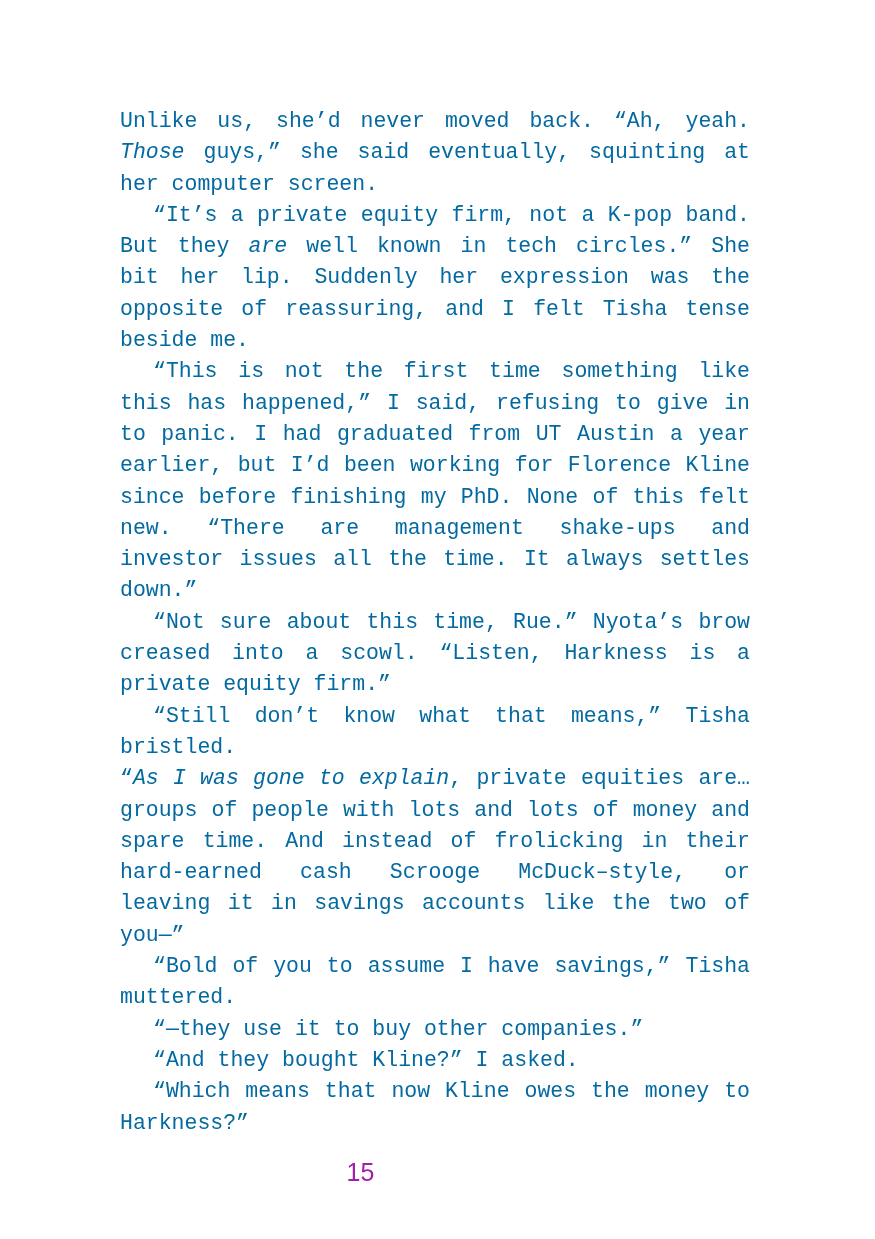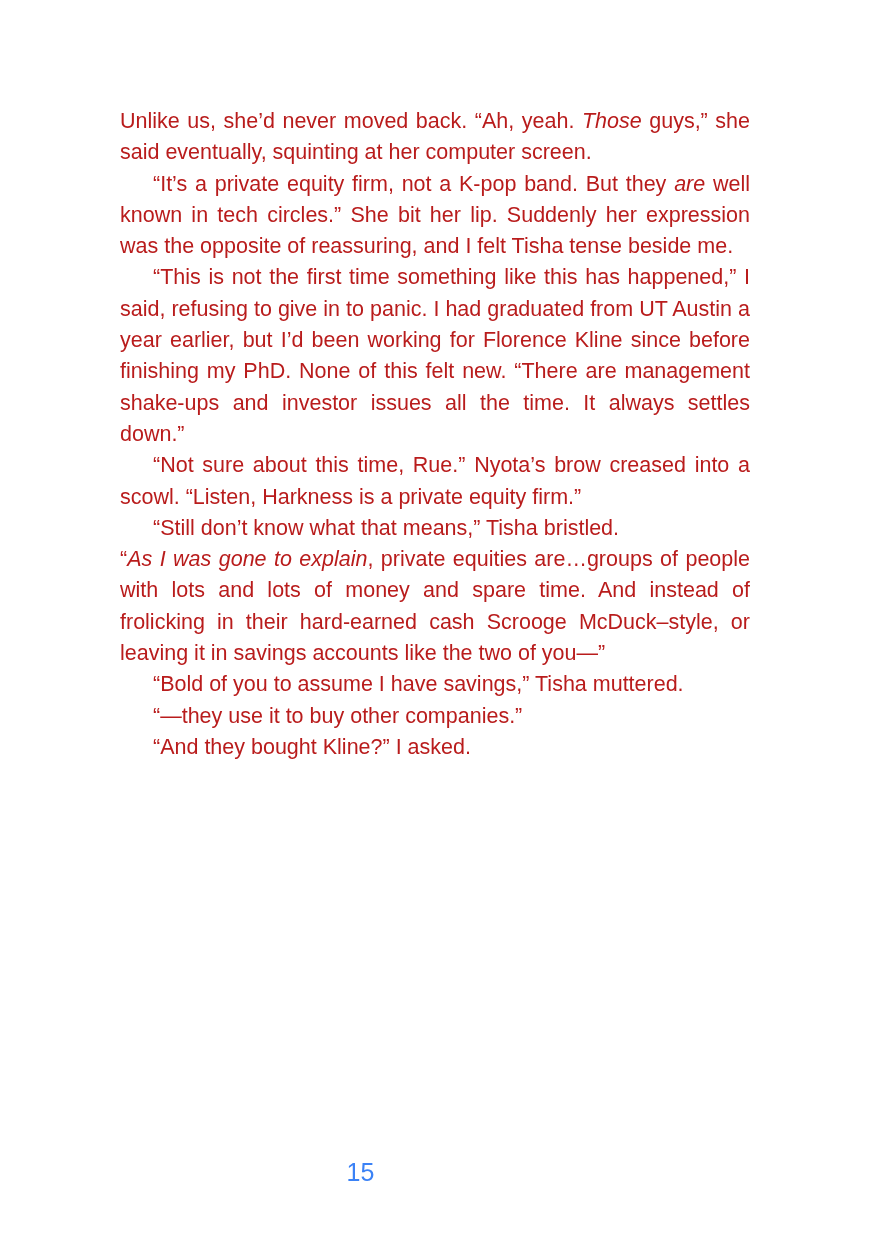--- a/index.html
+++ b/index.html
@@ -12,56 +12,57 @@
     width: 875px;
     height: 1239px;
     background: #ffffff;
     overflow: hidden;
   }
   .text-block {
     position: absolute;
     left: 120px;
     top: 106px;
     width: 630px;
-    font-family: Liberation Sans, sans-serif;
+    font-family: Liberation Mono, monospace;
     font-size: 21.5px;
     line-height: 31.3px;
-    color: #b91c1c;
+    color: #0369a1;
     text-align: justify;
   }
   .para {
     margin: 0;
     padding: 0;
   }
   .para.indent {
     text-indent: 33px;
   }
   .italic {
     font-style: italic;
   }
   .page-number {
     position: absolute;
     left: 0;
     top: 1158px;
     width: 721px;
     text-align: center;
     font-family: "Liberation Sans", sans-serif;
     font-size: 25px;
-    color: #3b82f6;
+    color: #a21caf;
   }
 </style>
 </head>
 <body>
 
 <div class="page">
   <div class="text-block">
       <p class="para"><span class="">Unlike us, she’d never moved back. “Ah, yeah. </span><span class="italic">Those</span><span class=""> guys,” she said eventually, squinting at her computer screen.</span></p>
       <p class="para indent"><span class="">“It’s a private equity firm, not a K-pop band. But they </span><span class="italic">are</span><span class=""> well known in tech circles.” She bit her lip. Suddenly her expression was the opposite of reassuring, and I felt Tisha tense beside me.</span></p>
       <p class="para indent"><span class="">“This is not the first time something like this has happened,” I said, refusing to give in to panic. I had graduated from UT Austin a year earlier, but I’d been working for Florence Kline since before finishing my PhD. None of this felt new. “There are management shake-ups and investor issues all the time. It always settles down.”</span></p>
       <p class="para indent"><span class="">“Not sure about this time, Rue.” Nyota’s brow creased into a scowl. “Listen, Harkness is a private equity firm.”</span></p>
       <p class="para indent"><span class="">“Still don’t know what that means,” Tisha bristled.</span></p>
       <p class="para"><span class="">“</span><span class="italic">As I was gone to explain</span><span class="">, private equities are…groups of people with lots and lots of money and spare time. And instead of frolicking in their hard-earned cash Scrooge McDuck–style, or leaving it in savings accounts like the two of you—”</span></p>
       <p class="para indent"><span class="">“Bold of you to assume I have savings,” Tisha muttered.</span></p>
       <p class="para indent"><span class="">“—they use it to buy other companies.”</span></p>
       <p class="para indent"><span class="">“And they bought Kline?” I asked.</span></p>
+      <p class="para indent"><span class="">“Which means that now Kline owes the money to Harkness?”</span></p>
     </div>
   <div class="page-number">15</div>
 </div>
 
 </body></html>

